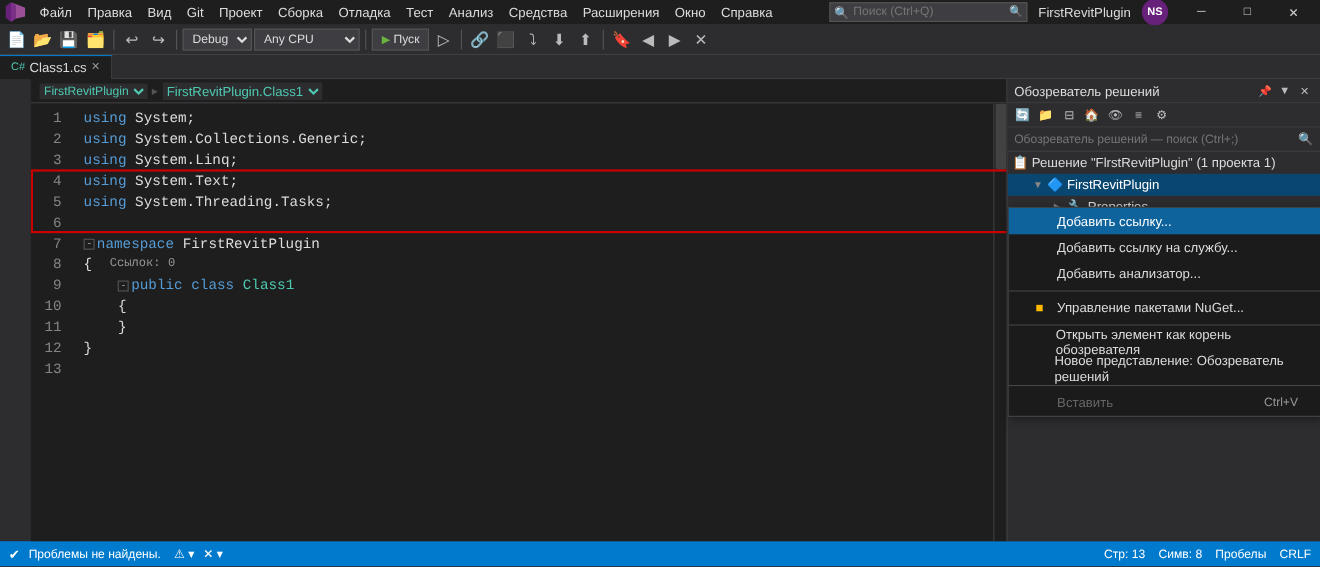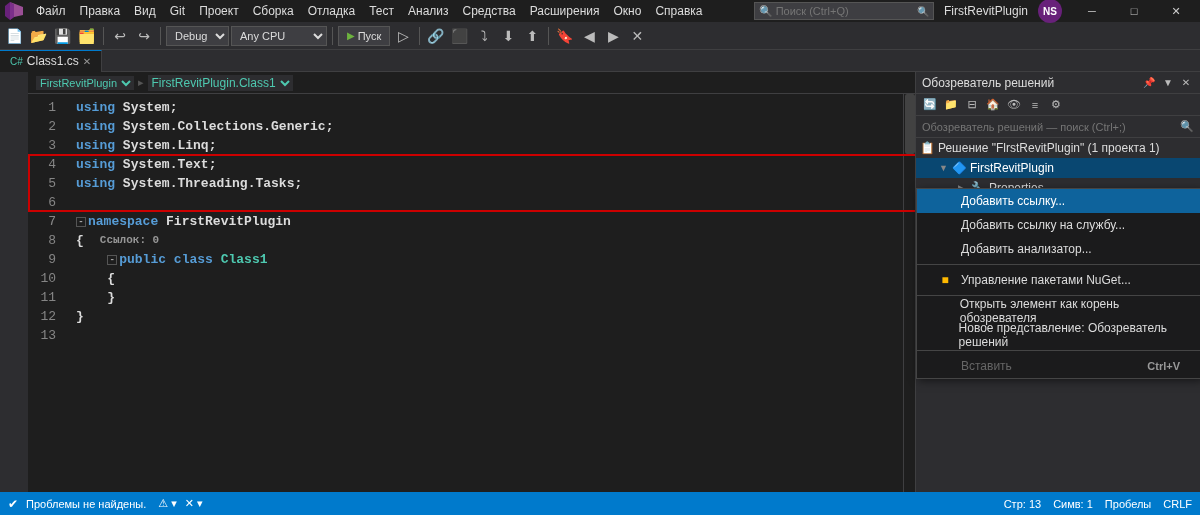--- a/index.html
+++ b/index.html
@@ -222,21 +222,21 @@
       user-select: none;
     }
     .line-numbers div { padding-right: 4px; }
 
     .code-content {
       flex: 1;
       padding: 4px 0 4px 8px;
       color: #dcdcdc;
       overflow-x: auto;
     }
-    .code-line { white-space: pre; height: 19px; display: flex; align-items: center; font-weight: bold; }
+    .code-line { white-space: pre; height: 19px; display: flex; align-items: center; }
     .kw { color: #569cd6; } 
     .kw-using { color: #569cd6; }
     .type { color: #4ec9b0; }
     .ns { color: #dcdcdc; }
     .collapse-btn {
       display: inline-block;
       width: 10px;
       height: 10px;
       border: 1px solid #555;
       color: #aaa;
@@ -375,21 +375,20 @@
       gap: 8px;
       position: relative;
     }
     .ctx-item.active { background: #0e639c; color: #fff; }
     .ctx-item.disabled { color: #666; cursor: default; }
     .ctx-separator { height: 1px; background: #454545; margin: 3px 0; }
     .ctx-shortcut {
       margin-left: auto;
       color: #999;
       font-size: 11px;
-      font-weight: bold;
     }
     .ctx-icon {
       width: 16px;
       text-align: center;
       font-size: 12px;
     }
 
     
     .status-bar {
       display: flex;
@@ -664,17 +663,17 @@
   </div>
 </div>
 
 <div class="status-bar">
   <span class="status-icon">✔</span>
   <span>Проблемы не найдены.</span>
   <span style="margin-left:4px;">⚠ ▾</span>
   <span>✕ ▾</span>
   <div class="status-right">
     <span>Стр: 13</span>
-    <span>Симв: 1</span>
+    <span>Симв: 8</span>
     <span>Пробелы</span>
     <span>CRLF</span>
   </div>
 </div>
 
 </body></html>

